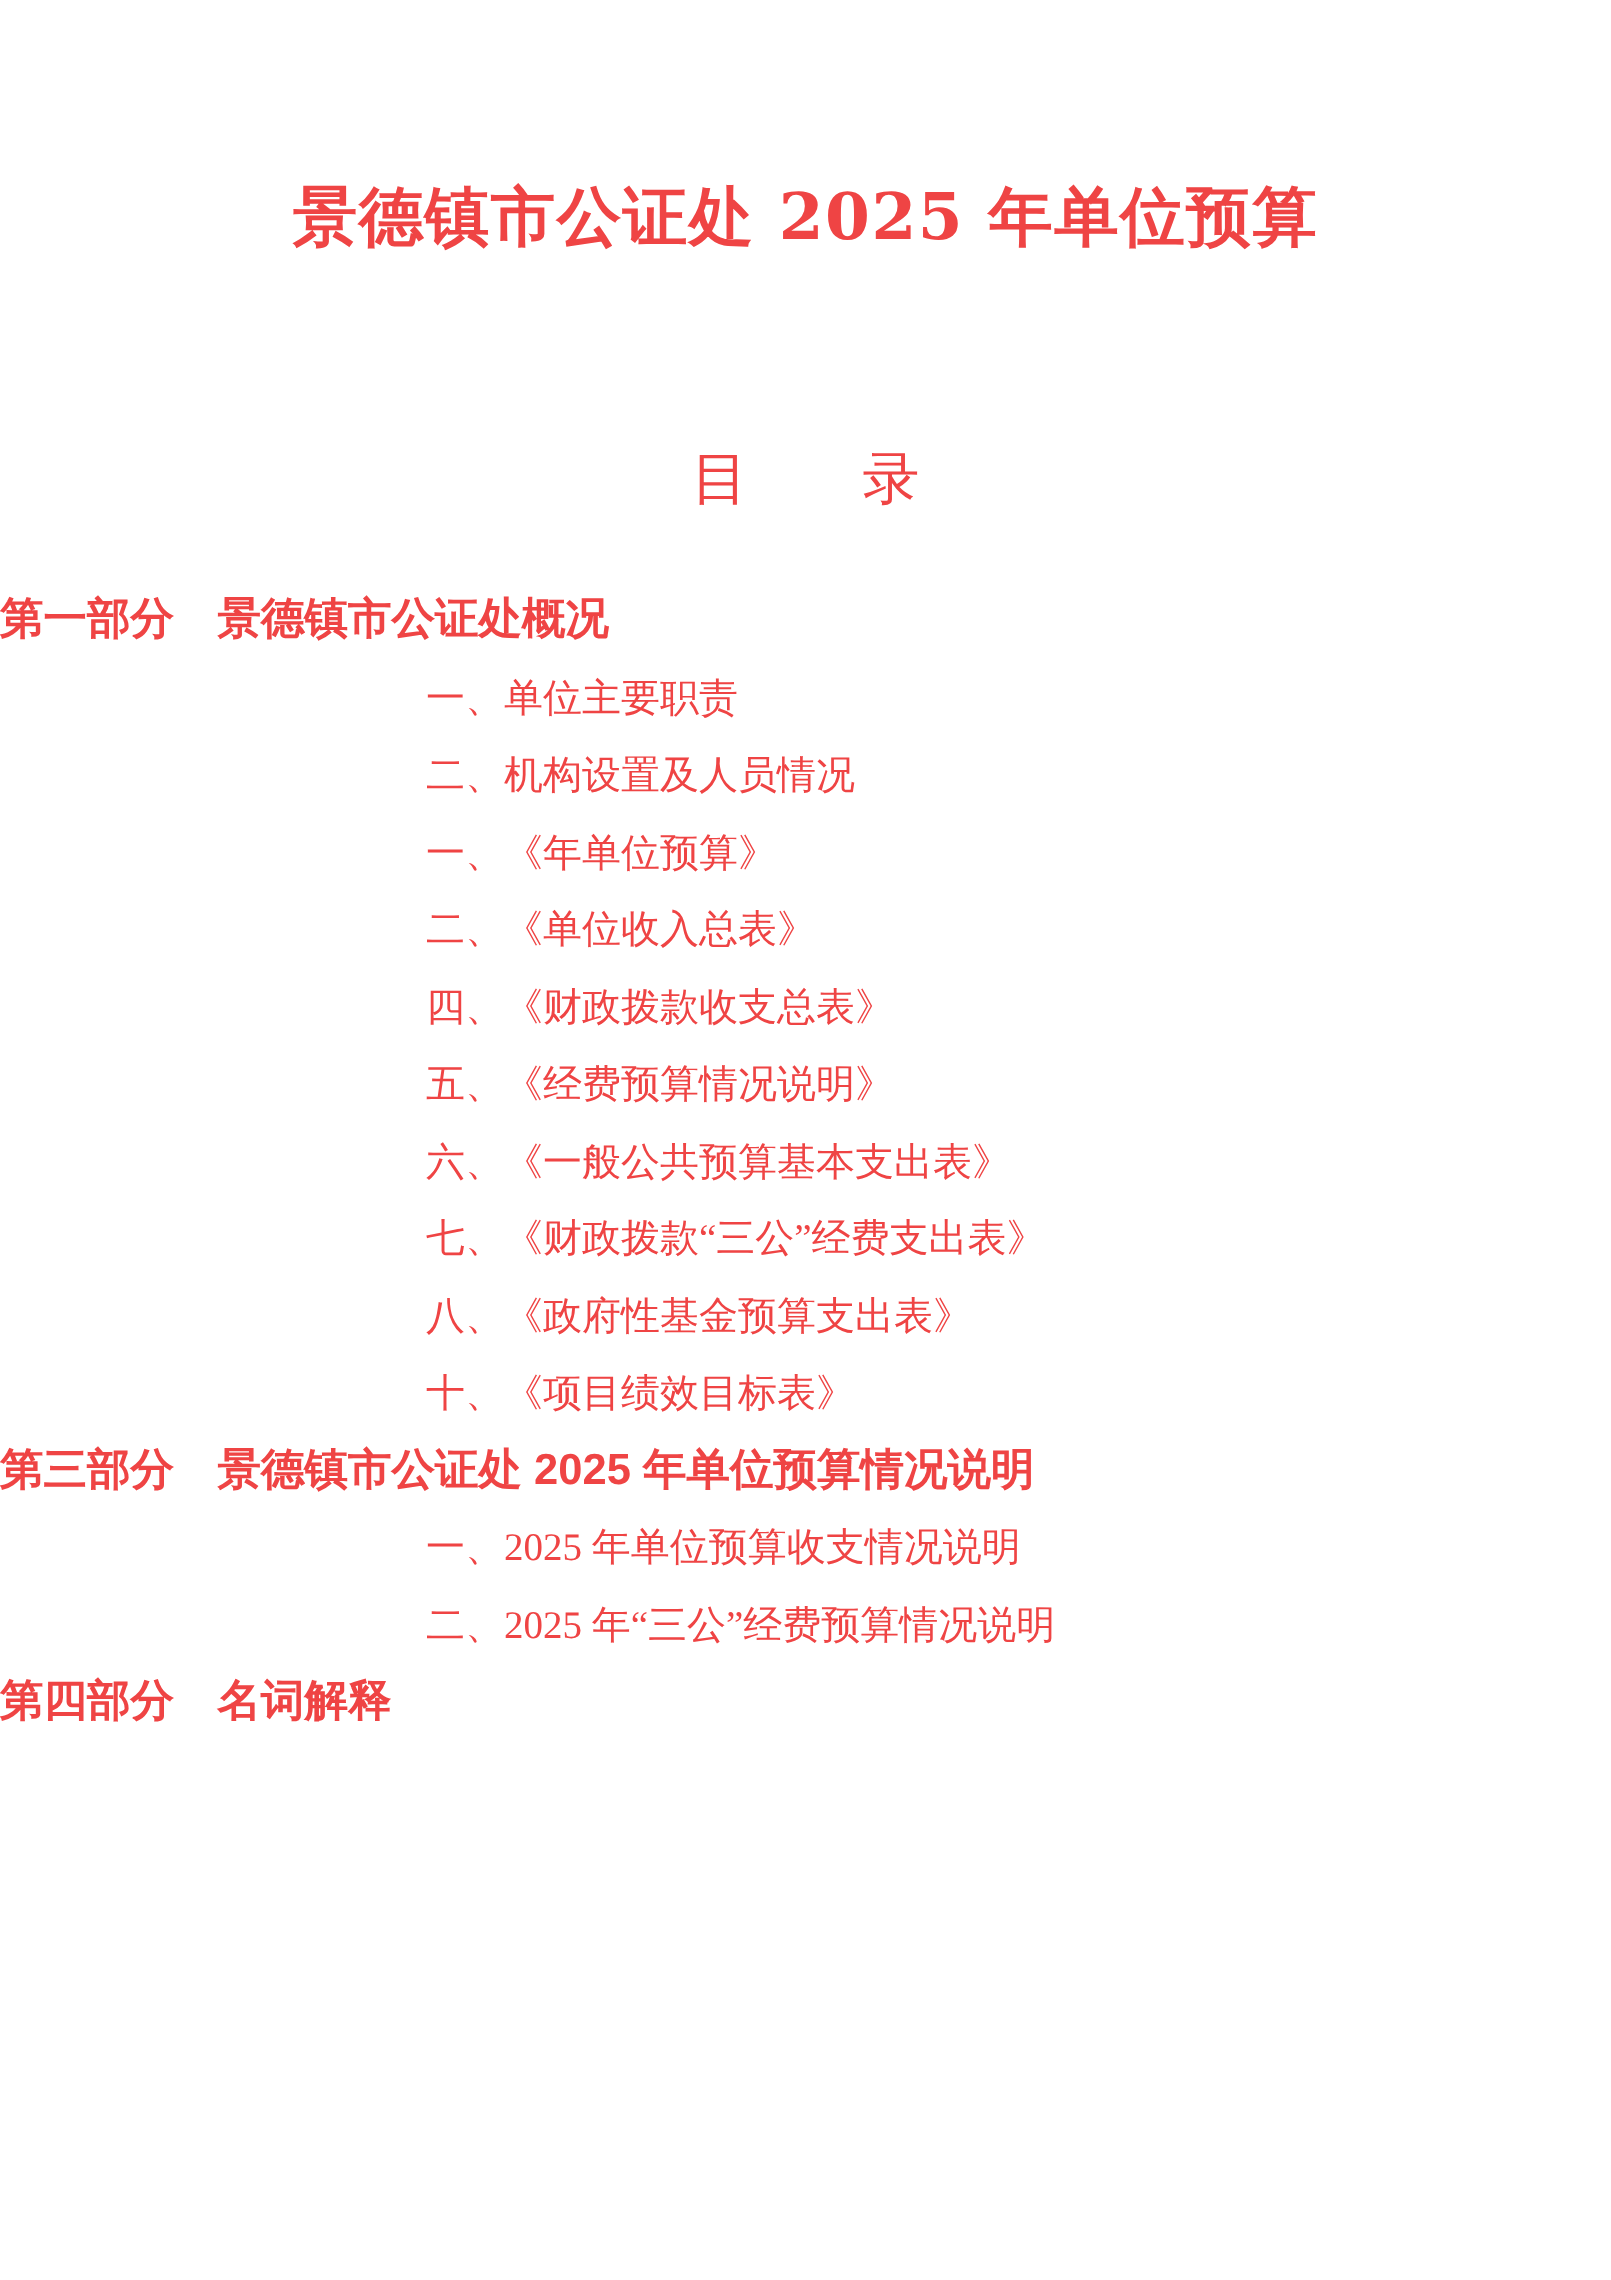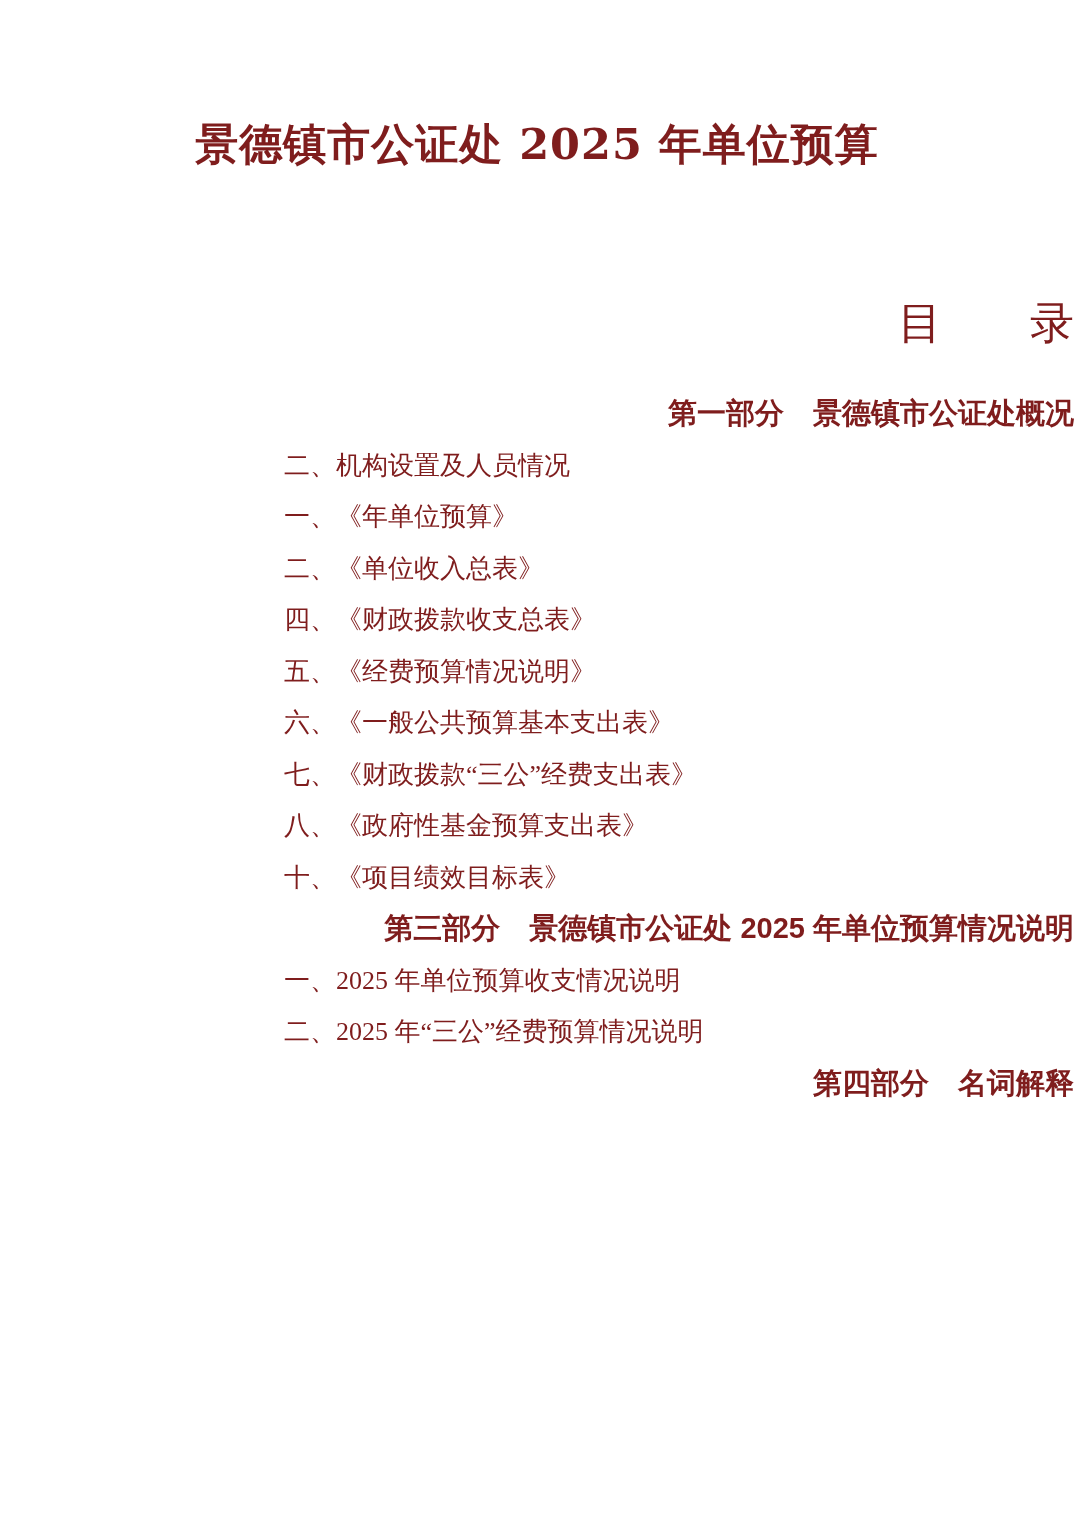--- a/index.html
+++ b/index.html
@@ -5,81 +5,81 @@
   html, body {
     margin: 0;
     padding: 0;
     background: #ffffff;
   }
   .page {
     position: relative;
     width: 1074px;
     height: 1520px;
     background: #ffffff;
-    color: #7f1d1d;
+    color: #ef4444;
     overflow: hidden;
     font-family: "Liberation Serif", "DejaVu Serif", serif;
   }
   .doc-title {
     position: absolute;
     top: 116px;
     left: 0;
     width: 100%;
     text-align: center;
     font-size: 43px;
     font-weight: bold;
     font-family: "DejaVu Serif", "Liberation Serif", serif;
     letter-spacing: 1px;
     white-space: pre;
   }
   .toc-heading {
     position: absolute;
     top: 294px;
     left: 0;
     width: 100%;
-    text-align: right;
-    font-size: 44px;
+    text-align: center;
+    font-size: 38px;
     font-weight: normal;
     font-family: "Liberation Serif", "DejaVu Serif", serif;
     white-space: pre;
   }
   .toc-list {
     position: absolute;
     top: 388px;
     left: 0;
     width: 100%;
   }
   .toc-entry {
     line-height: 51.5px;
     height: 51.5px;
     white-space: pre;
   }
   .toc-entry.part {
     font-size: 29px;
     font-weight: bold;
     font-family: "Liberation Sans", "DejaVu Sans", sans-serif;
-    text-align: right;
   }
   .toc-entry.item {
     padding-left: 284px;
     font-size: 26px;
     font-weight: normal;
     font-family: "Liberation Serif", "DejaVu Serif", serif;
   }
 </style>
 </head>
 <body>
 
 <div class="page">
   <div class="doc-title">景德镇市公证处 2025 年单位预算</div>
 
   <div class="toc-heading">目　　录</div>
 
   <div class="toc-list">
       <div class="toc-entry part">第一部分　景德镇市公证处概况</div>
+      <div class="toc-entry item">一、单位主要职责</div>
       <div class="toc-entry item">二、机构设置及人员情况</div>
       <div class="toc-entry item">一、《年单位预算》</div>
       <div class="toc-entry item">二、《单位收入总表》</div>
       <div class="toc-entry item">四、《财政拨款收支总表》</div>
       <div class="toc-entry item">五、《经费预算情况说明》</div>
       <div class="toc-entry item">六、《一般公共预算基本支出表》</div>
       <div class="toc-entry item">七、《财政拨款“三公”经费支出表》</div>
       <div class="toc-entry item">八、《政府性基金预算支出表》</div>
       <div class="toc-entry item">十、《项目绩效目标表》</div>
       <div class="toc-entry part">第三部分　景德镇市公证处 2025 年单位预算情况说明</div>

